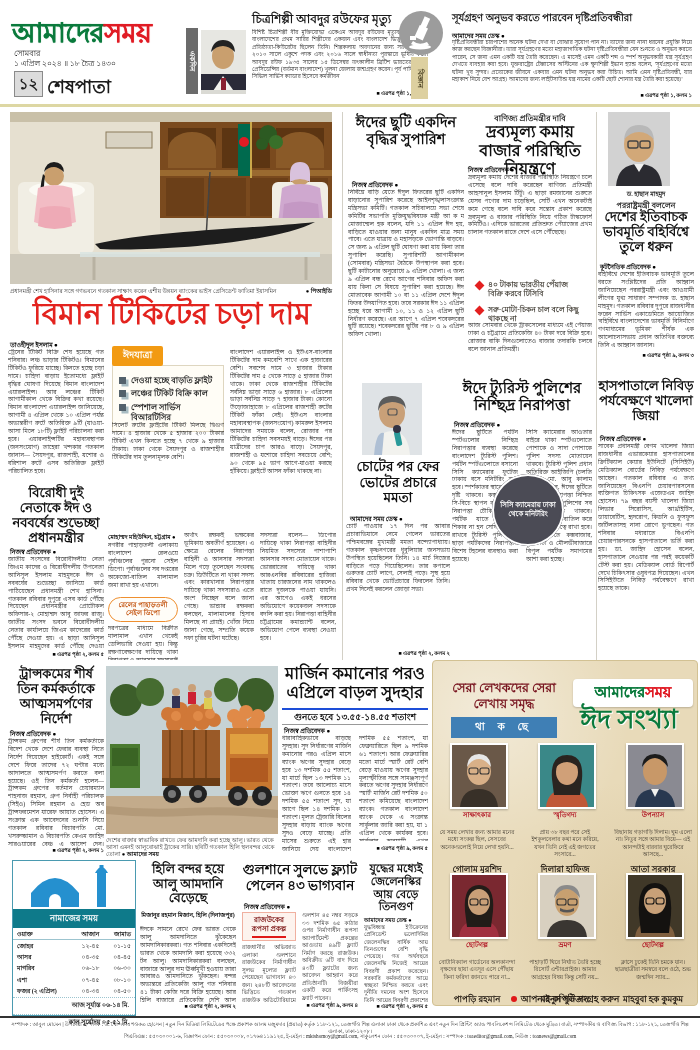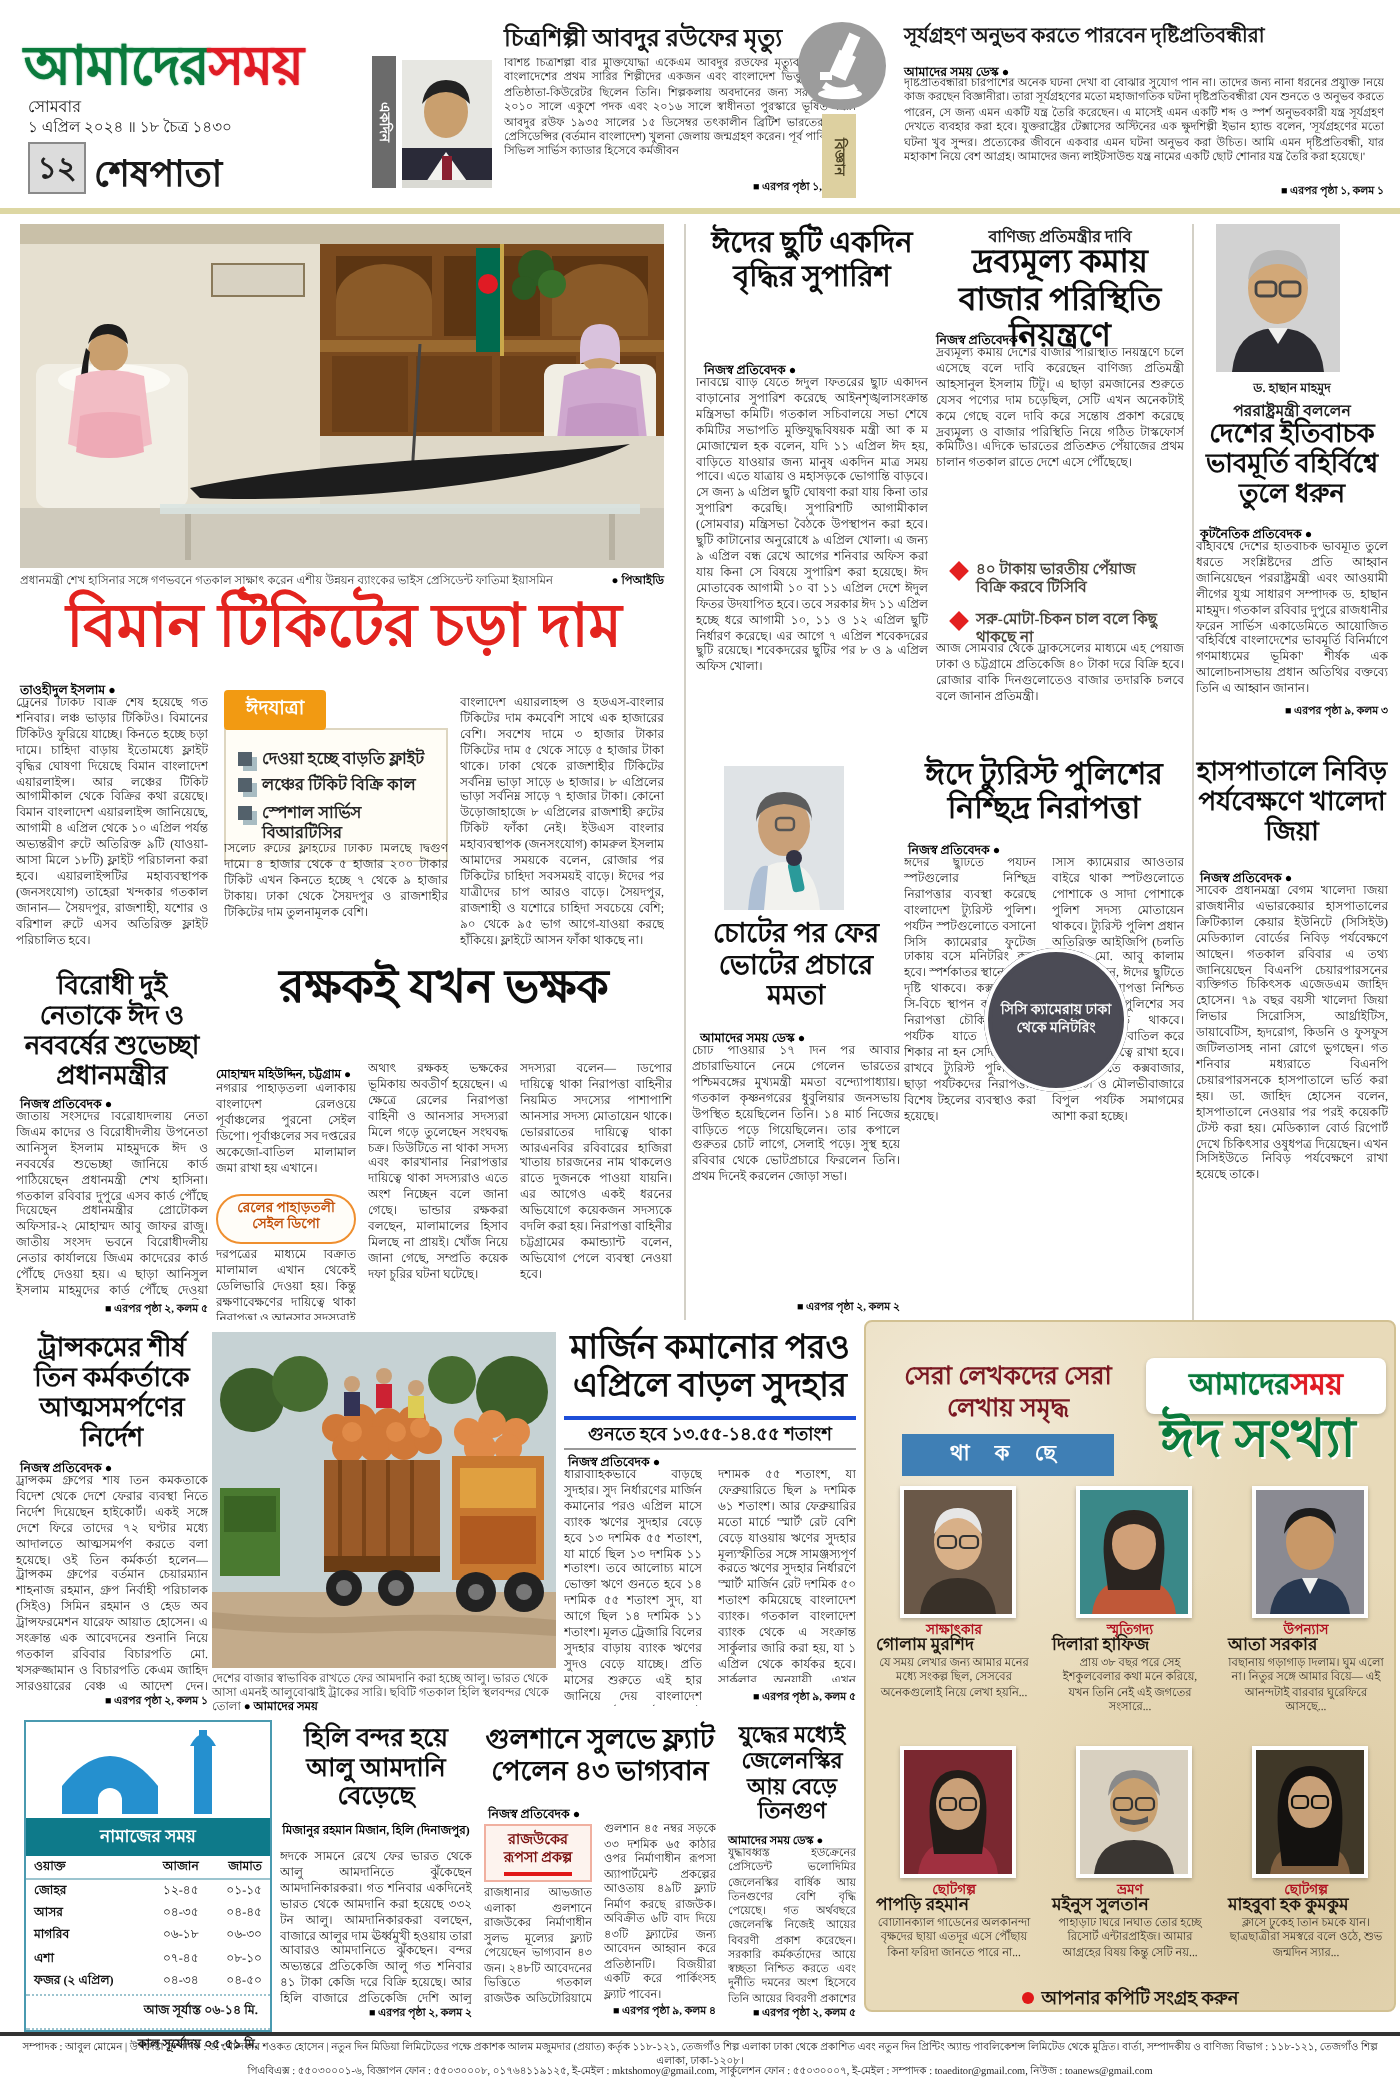--- a/index.html
+++ b/index.html
@@ -51,21 +51,21 @@
          background-image:radial-gradient(circle at 20% 15%,rgba(255,255,255,.45),rgba(255,255,255,0) 40%),
                           radial-gradient(circle at 85% 80%,rgba(180,150,90,.25),rgba(180,150,90,0) 45%);}
   .adtag{color:#7a1822;font-weight:bold;font-size:12.5px;line-height:1.25;text-align:center;}
   .adband{background:#3f7fb5;color:#fff;font-weight:bold;font-size:10.5px;letter-spacing:5px;
           text-align:center;padding:2px 0;}
   .adlogo{background:#fff;border-radius:4px;text-align:center;padding:2px 4px;font-weight:bold;font-size:14.5px;
           text-shadow:0 0 .5px currentColor;box-shadow:0 1px 2px rgba(0,0,0,.2);}
   .adtitle{color:#0a7a3c;font-weight:bold;font-size:26px;text-align:center;line-height:1;
            text-shadow:1px 1px 0 #fff;}
   .acat{color:#b01020;font-weight:bold;font-size:6.8px;text-align:center;}
-  .aname{color:#201810;font-weight:bold;font-size:8.6px;text-align:left;line-height:1.1;}
+  .aname{color:#201810;font-weight:bold;font-size:8.6px;text-align:center;line-height:1.1;margin-top:47px;}
   .ablurb{color:#3a342a;font-size:5.7px;line-height:1.3;text-align:center;overflow:hidden;}
   .adnote{font-weight:bold;font-size:9px;color:#201810;text-align:center;}
   .dot{width:6px;height:6px;border-radius:50%;background:#e01818;display:inline-block;margin-right:4px;}
   .aphoto{border:2px solid #fff;box-shadow:0 1px 2px rgba(0,0,0,.25);}
   .ftr{font-size:5.2px;color:#222;text-align:center;line-height:1.35;}
 </style>
 </head>
 <body>
 
 <div class="page">
@@ -218,21 +218,20 @@
     </div>
   </div>
   <div class="a bt" style="left:112px;top:422px;width:112px;height:56px;">সিলেট রুটের ফ্লাইটের টিকিট মিলছে দ্বিগুণ দামে। ৪ হাজার থেকে ৫ হাজার ২০০ টাকার টিকিট এখন কিনতে হচ্ছে ৭ থেকে ৯ হাজার টাকায়। ঢাকা থেকে সৈয়দপুর ও রাজশাহীর টিকিটের দাম তুলনামূলক বেশি।</div>
   <div class="a bt" style="left:230px;top:349px;width:102px;height:130px;">বাংলাদেশ এয়ারলাইন্স ও ইউএস-বাংলার টিকিটের দাম কমবেশি সাথে এক হাজারের বেশি। সবশেষ দামে ৩ হাজার টাকার টিকিটের দাম ৫ থেকে সাড়ে ৫ হাজার টাকা থাকে। ঢাকা থেকে রাজশাহীর টিকিটের সর্বনিম্ন ভাড়া সাড়ে ৬ হাজার। ৮ এপ্রিলের ভাড়া সর্বনিম্ন সাড়ে ৭ হাজার টাকা। কোনো উড়োজাহাজে ৮ এপ্রিলের রাজশাহী রুটের টিকিট ফাঁকা নেই। ইউএস বাংলার মহাব্যবস্থাপক (জনসংযোগ) কামরুল ইসলাম আমাদের সময়কে বলেন, রোজার পর টিকিটের চাহিদা সবসময়ই বাড়ে। ঈদের পর যাত্রীদের চাপ আরও বাড়ে। সৈয়দপুর, রাজশাহী ও যশোরে চাহিদা সবচেয়ে বেশি; ৯০ থেকে ৯৫ ভাগ আগে-যাওয়া করছে হাঁকিয়ে। ফ্লাইটে আসন ফাঁকা থাকছে না।</div>
 
   <div class="a h" style="left:8px;top:485px;width:96px;font-size:13px;">বিরোধী দুই নেতাকে ঈদ ও নববর্ষের শুভেচ্ছা প্রধানমন্ত্রীর</div>
   <div class="a by" style="left:10px;top:547px;">নিজস্ব প্রতিবেদক ●</div>
   <div class="a bt" style="left:8px;top:556px;width:96px;height:94px;">জাতীয় সংসদের বিরোধীদলীয় নেতা জিএম কাদের ও বিরোধীদলীয় উপনেতা আনিসুল ইসলাম মাহমুদকে ঈদ ও নববর্ষের শুভেচ্ছা জানিয়ে কার্ড পাঠিয়েছেন প্রধানমন্ত্রী শেখ হাসিনা। গতকাল রবিবার দুপুরে এসব কার্ড পৌঁছে দিয়েছেন প্রধানমন্ত্রীর প্রোটোকল অফিসার-২ মোহাম্মদ আবু জাফর রাজু। জাতীয় সংসদ ভবনে বিরোধীদলীয় নেতার কার্যালয়ে জিএম কাদেরের কার্ড পৌঁছে দেওয়া হয়। এ ছাড়া আনিসুল ইসলাম মাহমুদের কার্ড পৌঁছে দেওয়া হয়েছে তার একান্ত সচিব মো. জাহাঙ্গীর আলমের কাছে</div>
   <div class="a end" style="left:8px;top:651px;width:96px;">■ এরপর পৃষ্ঠা ২, কলম ৫</div>
 
-  <div class="a h" style="left:108px;top:481px;width:228px;font-size:23px;">রক্ষকই যখন ভক্ষক</div>
   <div class="a" style="left:108px;top:532px;width:70px;height:128px;overflow:hidden;">
     <div class="by" style="font-size:5.9px;">মোহাম্মদ মহিউদ্দিন, চট্টগ্রাম ●</div>
     <div class="bt" style="height:52px;">নগরীর পাহাড়তলী এলাকায় বাংলাদেশ রেলওয়ে পূর্বাঞ্চলের পুরনো সেইল ডিপো। পূর্বাঞ্চলের সব দপ্তরের অকেজো-বাতিল মালামাল জমা রাখা হয় এখানে।</div>
     <div class="pill">রেলের পাহাড়তলী সেইল ডিপো</div>
     <div class="bt" style="height:40px;">দরপত্রের মাধ্যমে বিক্রীত মালামাল এখান থেকেই ডেলিভারি দেওয়া হয়। কিন্তু রক্ষণাবেক্ষণের দায়িত্বে থাকা নিরাপত্তা ও আনসার সদস্যরাই রাতের আঁধারে এসব মালামাল বিক্রি করে দিচ্ছেন বলে অভিযোগ উঠেছে।</div>
   </div>
   <div class="a bt" style="left:184px;top:532px;width:70px;height:128px;">অর্থাৎ রক্ষকই ভক্ষকের ভূমিকায় অবতীর্ণ হয়েছেন। এ ক্ষেত্রে রেলের নিরাপত্তা বাহিনী ও আনসার সদস্যরা মিলে গড়ে তুলেছেন সংঘবদ্ধ চক্র। ডিউটিতে না থাকা সদস্য এবং কারখানার নিরাপত্তার দায়িত্বে থাকা সদস্যরাও এতে অংশ নিচ্ছেন বলে জানা গেছে। ভান্ডার রক্ষকরা বলছেন, মালামালের হিসাব মিলছে না প্রায়ই। খোঁজ নিয়ে জানা গেছে, সম্প্রতি কয়েক দফা চুরির ঘটনা ঘটেছে।</div>
   <div class="a bt" style="left:260px;top:532px;width:76px;height:128px;">সদস্যরা বলেন— ডিপোর দায়িত্বে থাকা নিরাপত্তা বাহিনীর নিয়মিত সদস্যের পাশাপাশি আনসার সদস্য মোতায়েন থাকে। ভোররাতের দায়িত্বে থাকা আরএনবির রবিবারের হাজিরা খাতায় চারজনের নাম থাকলেও রাতে দুজনকে পাওয়া যায়নি। এর আগেও একই ধরনের অভিযোগে কয়েকজন সদস্যকে বদলি করা হয়। নিরাপত্তা বাহিনীর চট্টগ্রামের কমান্ড্যান্ট বলেন, অভিযোগ পেলে ব্যবস্থা নেওয়া হবে।</div>
 
   <svg class="a" style="left:362px;top:383px;" width="60" height="72" viewBox="0 0 60 72">

